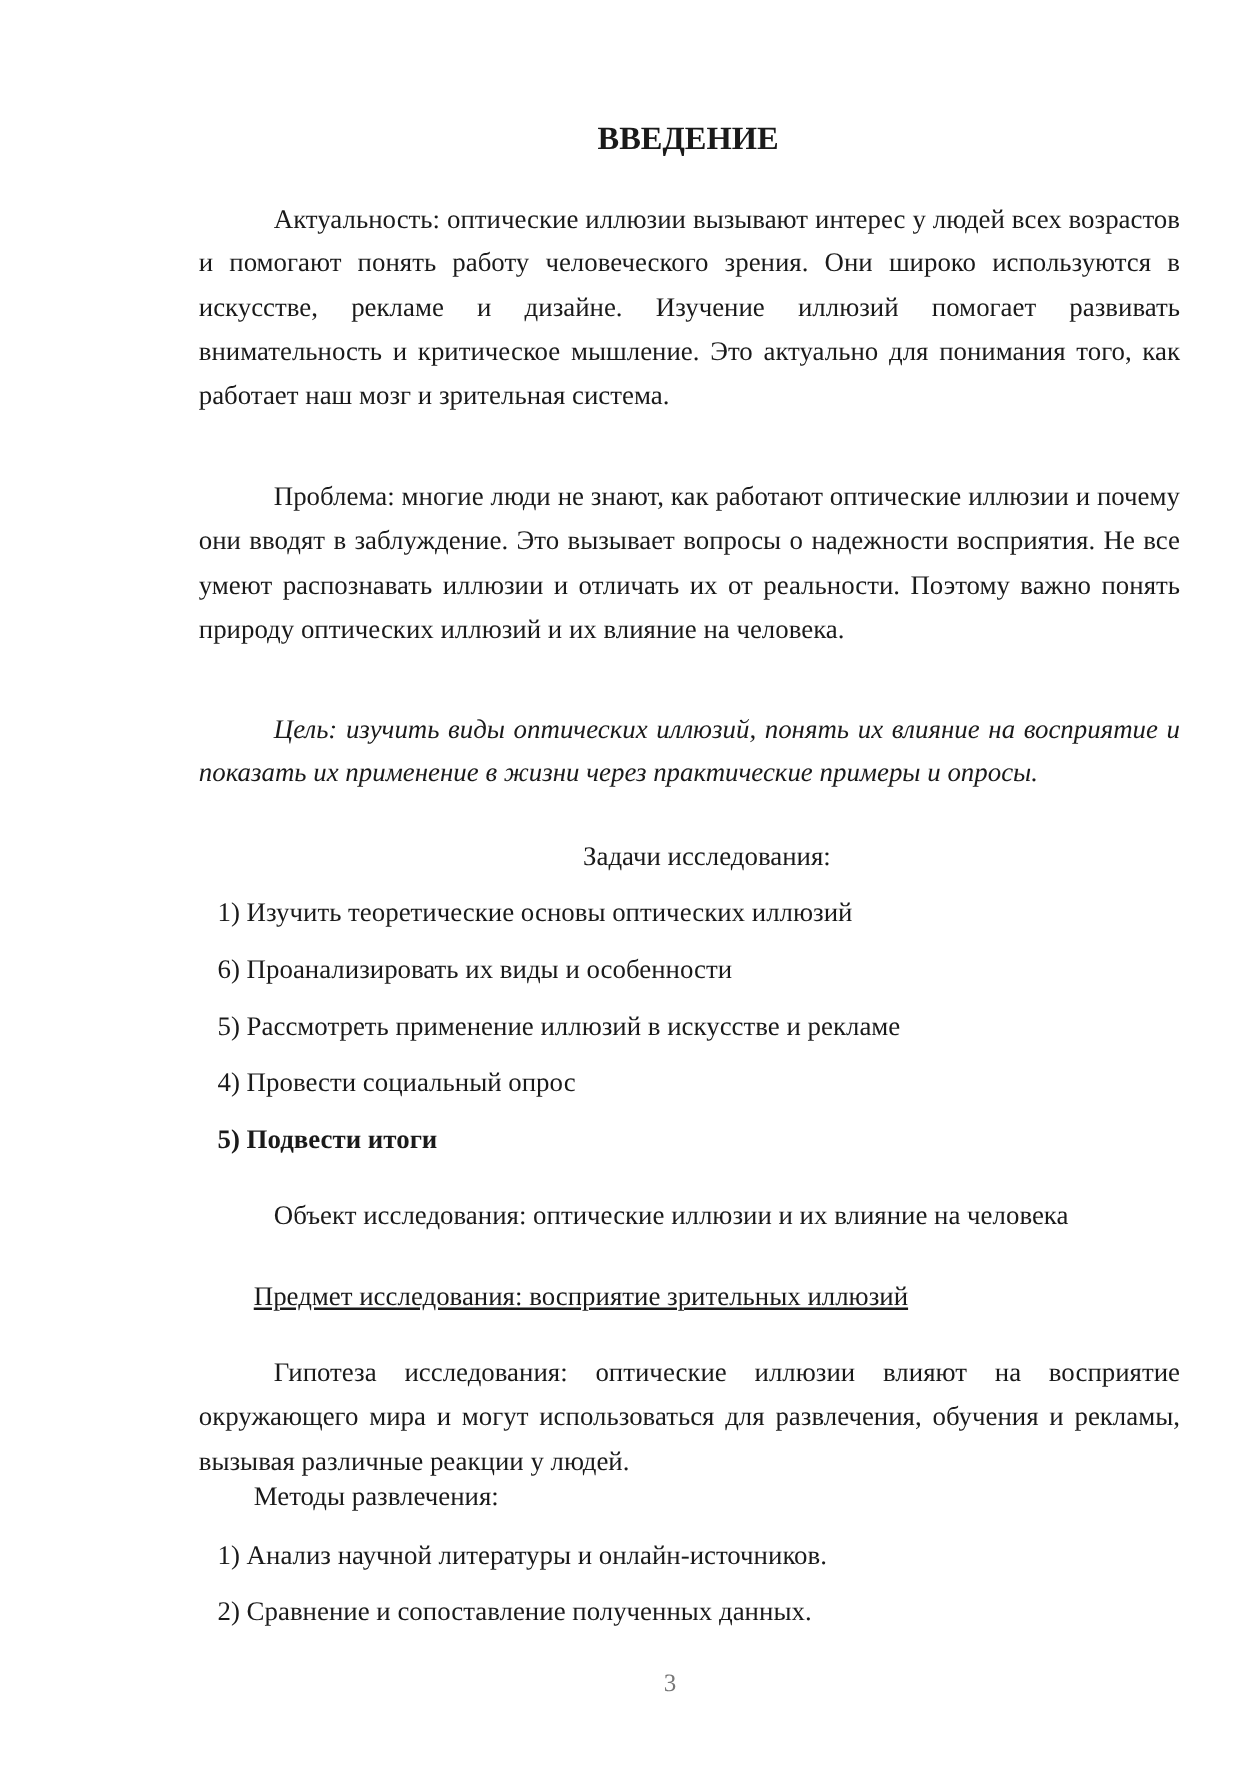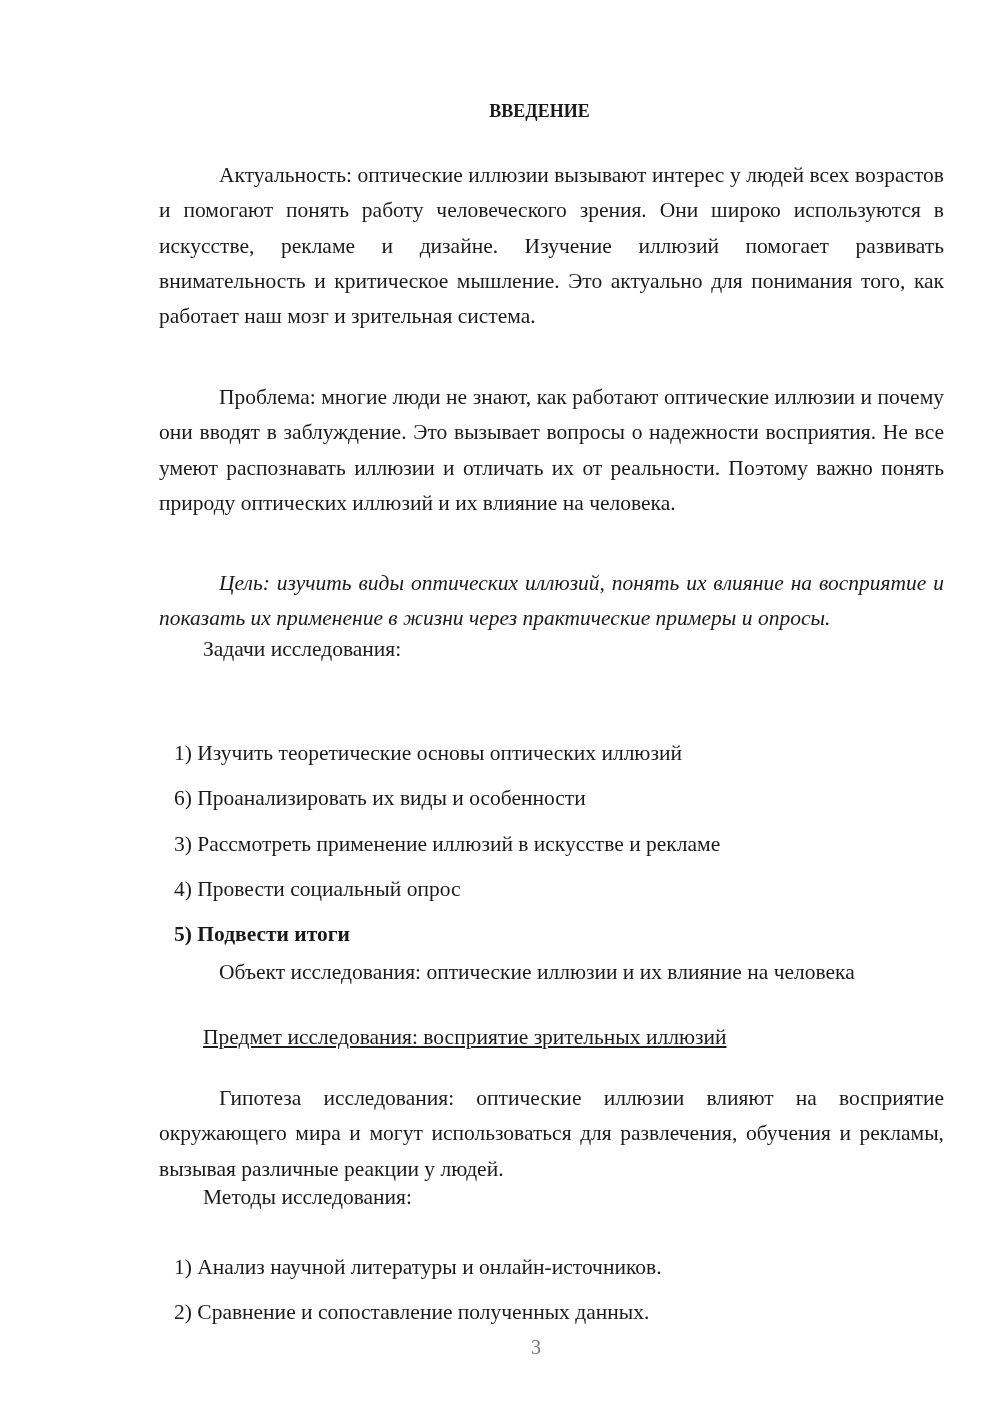--- a/index.html
+++ b/index.html
@@ -2,56 +2,56 @@
 <html><head>
   <meta charset="utf-8">
   <style>
     html, body { margin: 0; padding: 0; background: #ffffff; }
     body { width: 1000px; height: 1414px; position: relative; overflow: hidden; }
     .page {
       position: absolute; left: 143px; top: 0; width: 785px;
       font-family: "Liberation Serif", serif; font-size: 21.5px; color: #1a1a1a;
     }
     .title {
-      position: absolute; left: 4px; width: 785px; top: 96px; text-align: center;
-      font-weight: bold; font-size: 18px; line-height: 30px;
+      position: absolute; left: 15px; width: 785px; top: 96px; text-align: center;
+      font-weight: bold; font-size: 26px; line-height: 30px;
     }
     .para {
       position: absolute; left: 0; width: 785px; line-height: 35.3px;
       text-align: justify; text-indent: 60px; margin: 16px;
     }
     .line {
       position: absolute; left: 0; width: 785px; line-height: 30px; white-space: nowrap;
     }
     .line.indent { padding-left: 60px; box-sizing: border-box; }
-    .line.item { padding-left: 31px; box-sizing: border-box; margin-top: 23px; }
+    .line.item { padding-left: 31px; box-sizing: border-box; }
     .pagenum {
       position: absolute; top: 1336px; left: 0; width: 1072px; text-align: center;
       font-family: "Liberation Serif", serif; font-size: 20px; color: #777777;
     }
   </style>
 </head>
 <body>
 
 <div class="page">
   <div class="title">ВВЕДЕНИЕ</div>
 
   <p class="para" style="top:142px;">Актуальность: оптические иллюзии вызывают интерес у людей всех возрастов и помогают понять работу человеческого зрения. Они широко используются в искусстве, рекламе и дизайне. Изучение иллюзий помогает развивать внимательность и критическое мышление. Это актуально для понимания того, как работает наш мозг и зрительная система.</p>
   <p class="para" style="top:364px;">Проблема: многие люди не знают, как работают оптические иллюзии и почему они вводят в заблуждение. Это вызывает вопросы о надежности восприятия. Не все умеют распознавать иллюзии и отличать их от реальности. Поэтому важно понять природу оптических иллюзий и их влияние на человека.</p>
   <p class="para" style="top:550px;font-style:italic;">Цель: изучить виды оптических иллюзий, понять их влияние на восприятие и показать их применение в жизни через практические примеры и опросы.</p>
 
-  <div class="line indent" style="top:634px;">Задачи исследования:</div>
+  <div class="line indent" style="top:670px;text-align:center;">Задачи исследования:</div>
   <div class="line item" style="top:715px;">1) Изучить теоретические основы оптических иллюзий</div>
   <div class="line item" style="top:760px;">6) Проанализировать их виды и особенности</div>
-  <div class="line item" style="top:806px;">3) Рассмотреть применение иллюзий в искусстве и рекламе</div>
+  <div class="line item" style="top:806px;">5) Рассмотреть применение иллюзий в искусстве и рекламе</div>
   <div class="line item" style="top:851px;">4) Провести социальный опрос</div>
   <div class="line item" style="top:896px;font-weight:bold;">5) Подвести итоги</div>
 
   <p class="para" style="top:939px;">Объект исследования: оптические иллюзии и их влияние на человека</p>
   <div class="line indent" style="top:1022px;text-decoration:underline;">Предмет исследования: восприятие зрительных иллюзий</div>
   <p class="para" style="top:1065px;">Гипотеза исследования: оптические иллюзии влияют на восприятие окружающего мира и могут использоваться для развлечения, обучения и рекламы, вызывая различные реакции у людей.</p>
 
-  <div class="line indent" style="top:1182px;">Методы исследования:</div>
+  <div class="line indent" style="top:1182px;">Методы развлечения:</div>
   <div class="line item" style="top:1229px;">1) Анализ научной литературы и онлайн-источников.</div>
   <div class="line item" style="top:1274px;">2) Сравнение и сопоставление полученных данных.</div>
 </div>
 
 <div class="pagenum">3</div>
 
 </body></html>

